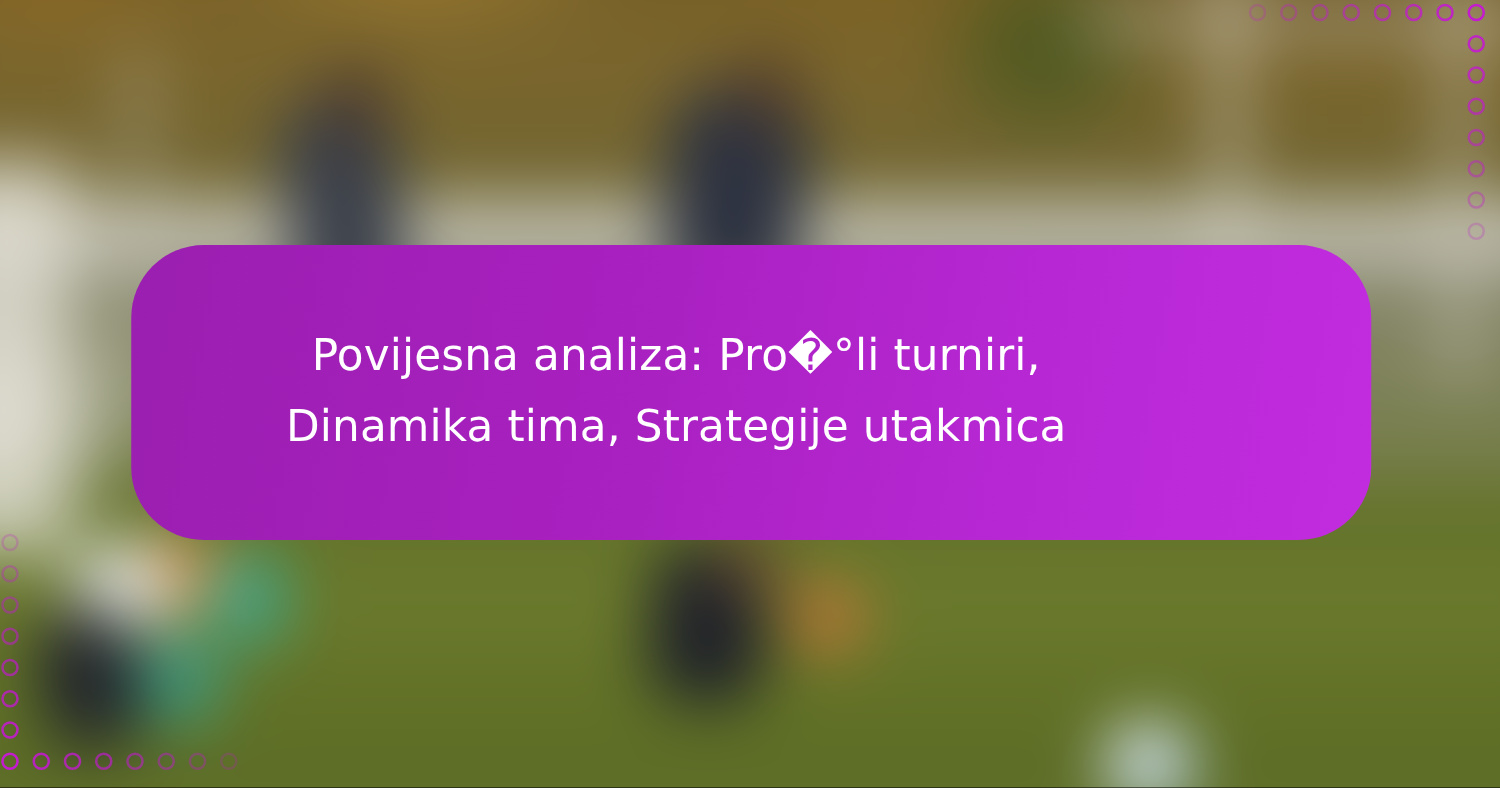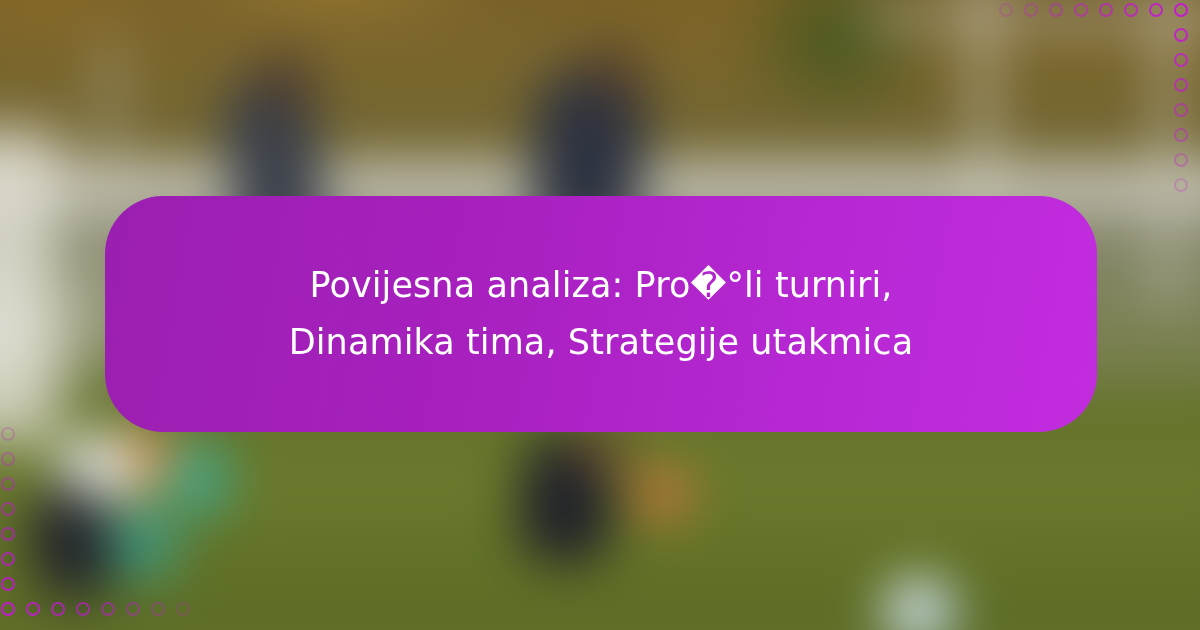--- a/index.html
+++ b/index.html
@@ -113,21 +113,21 @@
   .card {
     position: absolute;
     left: 105px;
     top: 196px;
     width: 992px;
     height: 236px;
     border-radius: 58px;
     background: linear-gradient(100deg, #9a1fb0 0%, #a820bf 38%, #b728d4 72%, #c22cdf 100%);
     display: flex;
     align-items: center;
-    justify-content: center;
+    justify-content: flex-start;
     box-sizing: border-box;
     padding: 0 56px;
   }
   .card-title {
     color: #ffffff;
     font-size: 35px;
     font-weight: 400;
     line-height: 1.62;
     text-align: center;
     letter-spacing: 0.1px;

